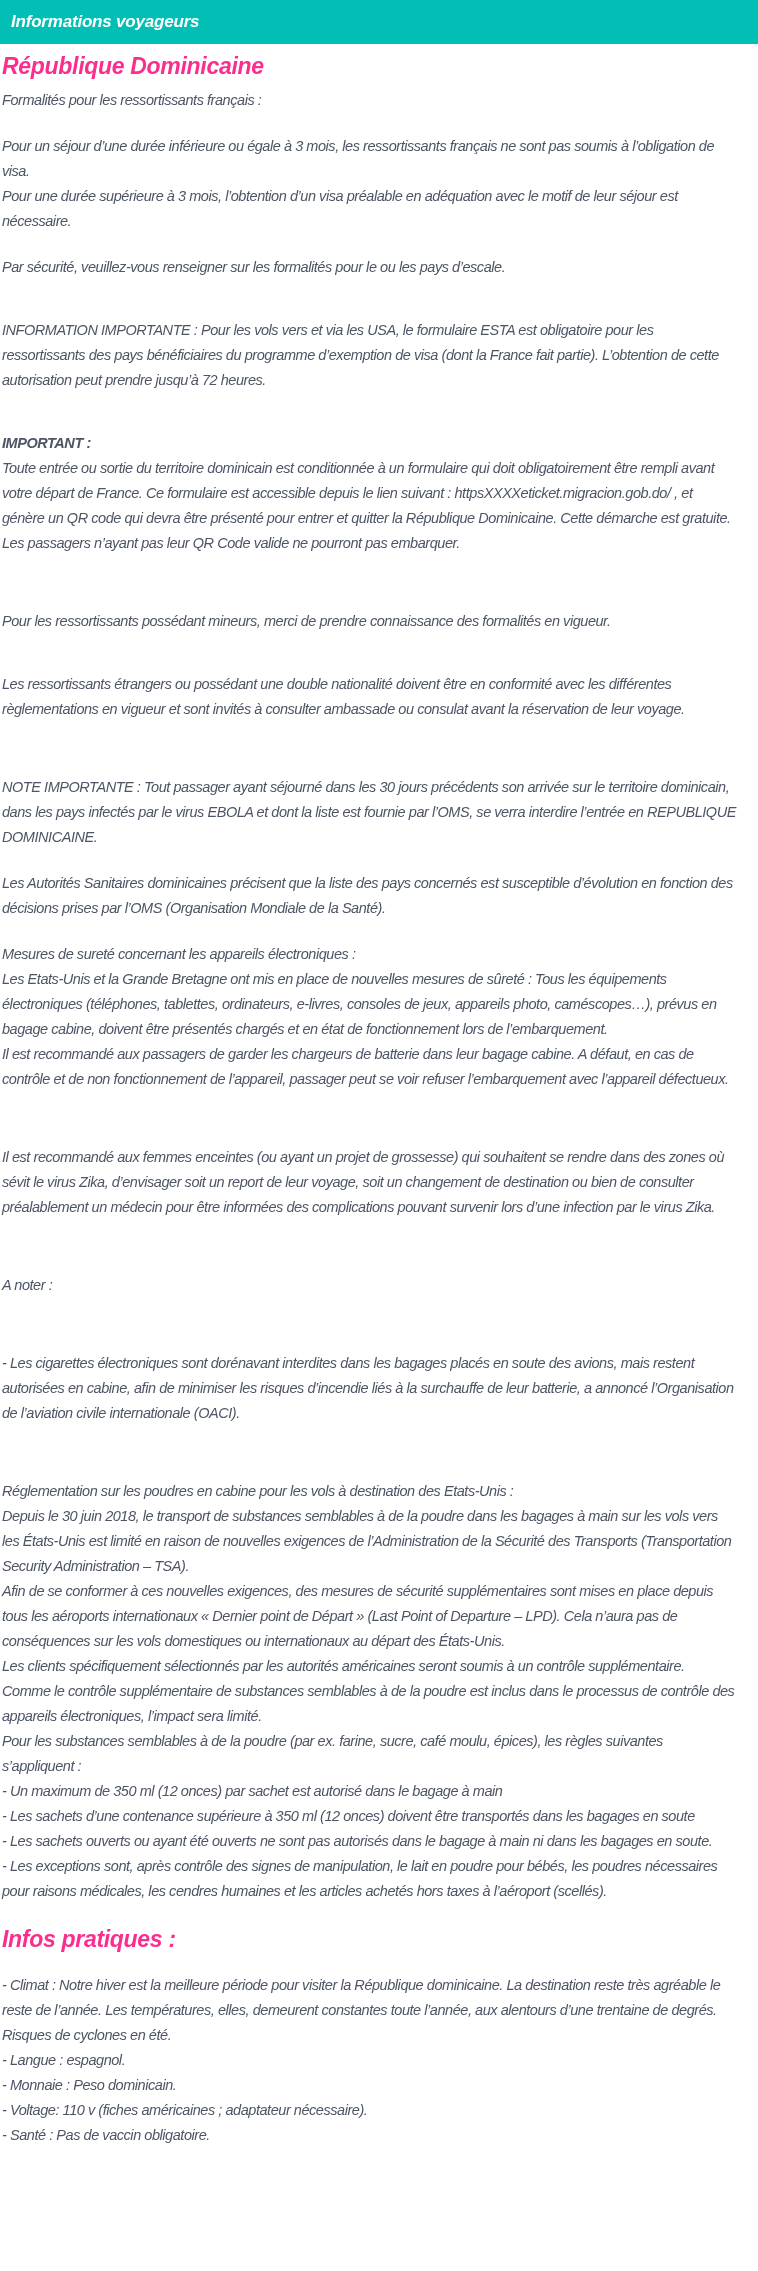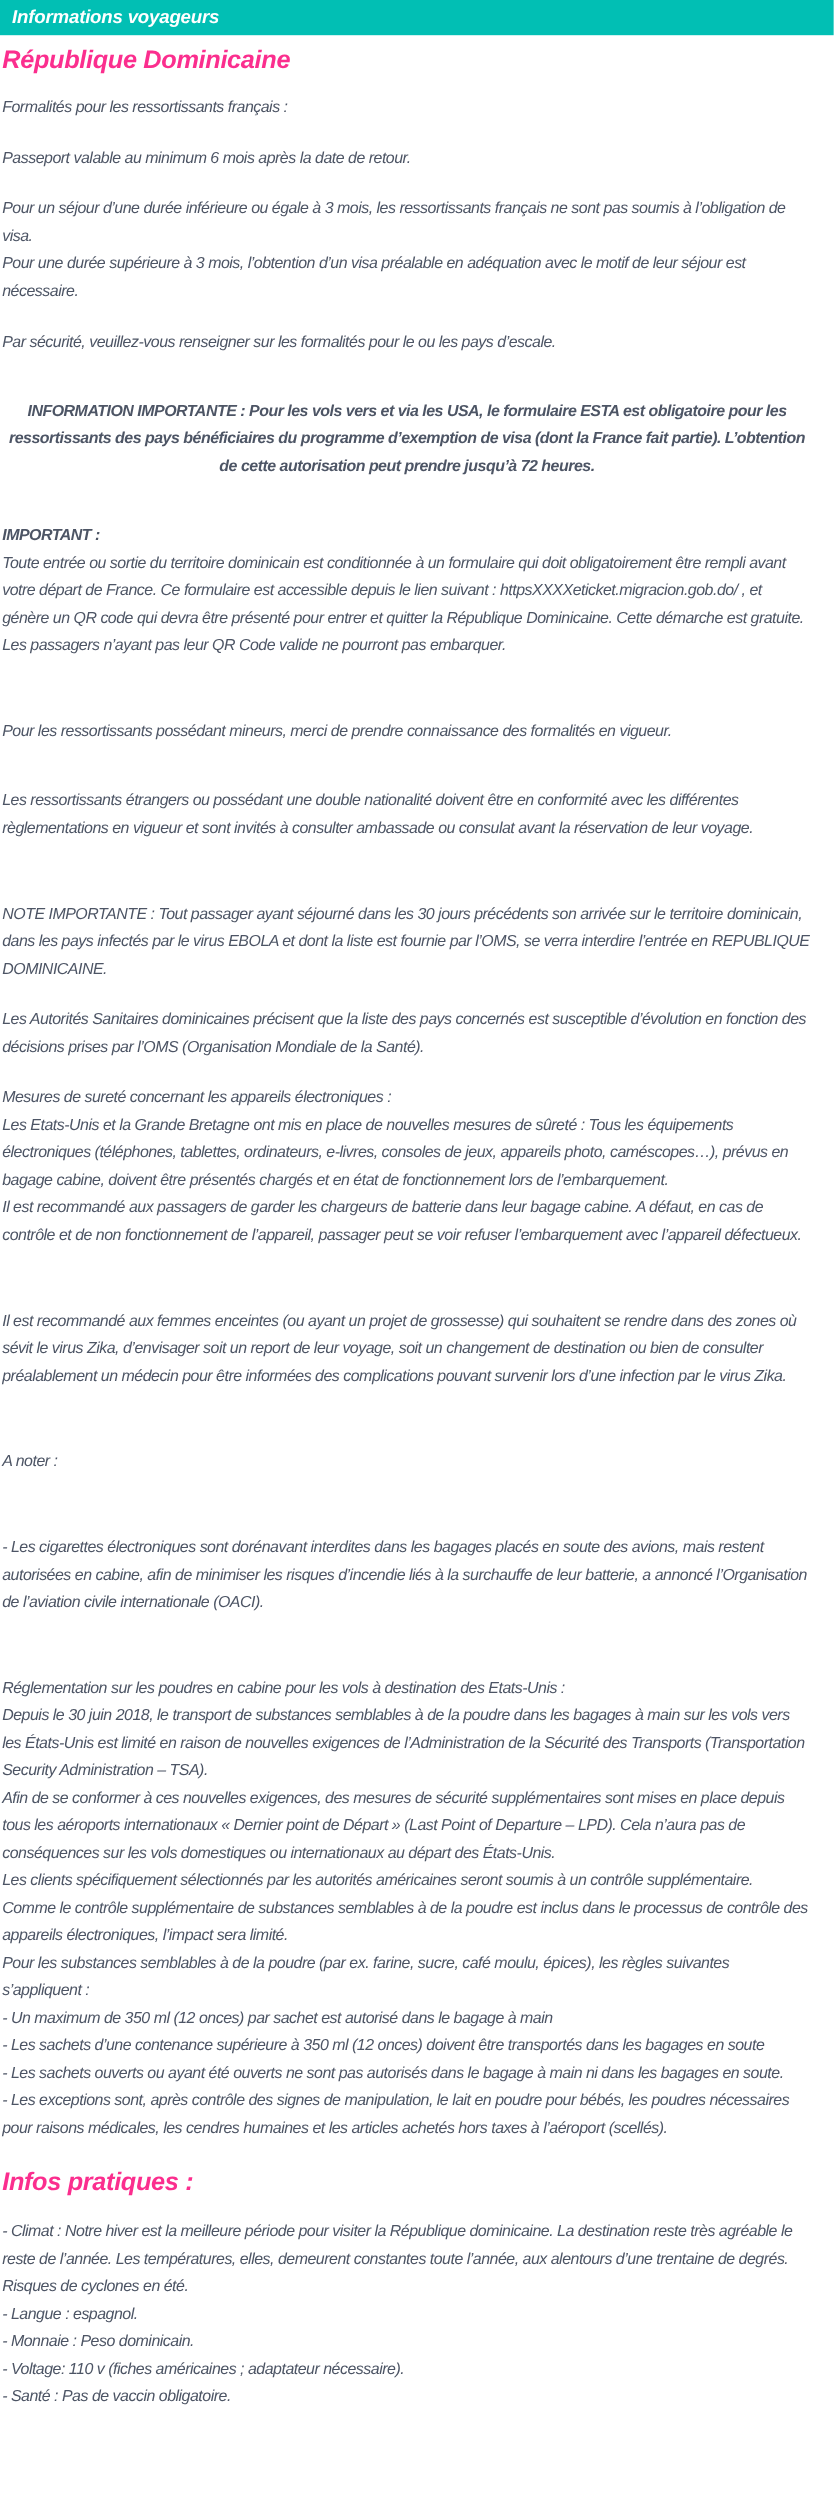--- a/index.html
+++ b/index.html
@@ -9,53 +9,53 @@
   }
   html,body{margin:0;padding:0;background:#fff;}
   body{
     width:758px;
     font-family:"Liberation Sans",sans-serif;
     font-style:italic;
     color:var(--text);
   }
   .topbar{
     background:var(--banner-bg);
-    height:32px;
+    height:44px;
     display:flex;
     align-items:center;
     padding-left:11px;
     box-sizing:border-box;
   }
   .topbar-title{
     color:#ffffff;
     font-weight:bold;
     font-size:17px;
     letter-spacing:-0.2px;
     line-height:28px;
     white-space:nowrap;
   }
   h1.country{
     color:var(--accent);
     font-size:23px;
     font-weight:bold;
     font-style:italic;
-    margin:8px 0 18px 2px;
+    margin:8px 0 8px 2px;
     line-height:28px;
     letter-spacing:-0.3px;
   }
   .content{
     padding:0 4px 18px 2px;
     font-size:14.5px;
     line-height:25px;
     letter-spacing:-0.45px;
   }
   p.para{margin:0 16px 21px 0;}
   p.para.g-m{margin-bottom:38px;}
   p.para.g-l{margin-bottom:53px;}
-  p.para.bold{font-weight:bold;text-align:center;}
+  p.para.bold{font-weight:normal;}
   p.para strong{font-weight:bold;}
   h2.section-heading{
     color:var(--accent);
     font-size:23px;
     font-weight:bold;
     font-style:italic;
     line-height:28px;
     letter-spacing:-0.3px;
     margin:5px 0 20px 0;
   }
@@ -64,21 +64,20 @@
 <body>
 
 <header class="topbar">
   <span class="topbar-title">Informations voyageurs</span>
 </header>
 
 <main>
   <h1 class="country">République Dominicaine</h1>
   <div class="content">
       <p class="para g-n">Formalités pour les ressortissants français :</p>
-      <p class="para g-n">Passeport valable au minimum 6 mois après la date de retour.</p>
       <p class="para g-n">Pour un séjour d’une durée inférieure ou égale à 3 mois, les ressortissants français ne sont pas soumis à l’obligation de visa.<br>Pour une durée supérieure à 3 mois, l’obtention d’un visa préalable en adéquation avec le motif de leur séjour est nécessaire.</p>
       <p class="para g-m">Par sécurité, veuillez-vous renseigner sur les formalités pour le ou les pays d’escale.</p>
       <p class="para g-m bold">INFORMATION IMPORTANTE : Pour les vols vers et via les USA, le formulaire ESTA est obligatoire pour les ressortissants des pays bénéficiaires du programme d’exemption de visa (dont la France fait partie). L’obtention de cette autorisation peut prendre jusqu’à 72 heures.</p>
       <p class="para g-l"><strong>IMPORTANT :</strong><br>Toute entrée ou sortie du territoire dominicain est conditionnée à un formulaire qui doit obligatoirement être rempli avant votre départ de France. Ce formulaire est accessible depuis le lien suivant : httpsXXXXeticket.migracion.gob.do/ , et génère un QR code qui devra être présenté pour entrer et quitter la République Dominicaine. Cette démarche est gratuite.<br>Les passagers n’ayant pas leur QR Code valide ne pourront pas embarquer.</p>
       <p class="para g-m">Pour les ressortissants possédant mineurs, merci de prendre connaissance des formalités en vigueur.</p>
       <p class="para g-l">Les ressortissants étrangers ou possédant une double nationalité doivent être en conformité avec les différentes règlementations en vigueur et sont invités à consulter ambassade ou consulat avant la réservation de leur voyage.</p>
       <p class="para g-n">NOTE IMPORTANTE : Tout passager ayant séjourné dans les 30 jours précédents son arrivée sur le territoire dominicain, dans les pays infectés par le virus EBOLA et dont la liste est fournie par l’OMS, se verra interdire l’entrée en REPUBLIQUE DOMINICAINE.</p>
       <p class="para g-n">Les Autorités Sanitaires dominicaines précisent que la liste des pays concernés est susceptible d’évolution en fonction des décisions prises par l’OMS (Organisation Mondiale de la Santé).</p>
       <p class="para g-l">Mesures de sureté concernant les appareils électroniques :<br>Les Etats-Unis et la Grande Bretagne ont mis en place de nouvelles mesures de sûreté : Tous les équipements électroniques (téléphones, tablettes, ordinateurs, e-livres, consoles de jeux, appareils photo, caméscopes…), prévus en bagage cabine, doivent être présentés chargés et en état de fonctionnement lors de l’embarquement.<br>Il est recommandé aux passagers de garder les chargeurs de batterie dans leur bagage cabine. A défaut, en cas de contrôle et de non fonctionnement de l’appareil, passager peut se voir refuser l’embarquement avec l’appareil défectueux.</p>
       <p class="para g-l">Il est recommandé aux femmes enceintes (ou ayant un projet de grossesse) qui souhaitent se rendre dans des zones où sévit le virus Zika, d’envisager soit un report de leur voyage, soit un changement de destination ou bien de consulter préalablement un médecin pour être informées des complications pouvant survenir lors d’une infection par le virus Zika.</p>

